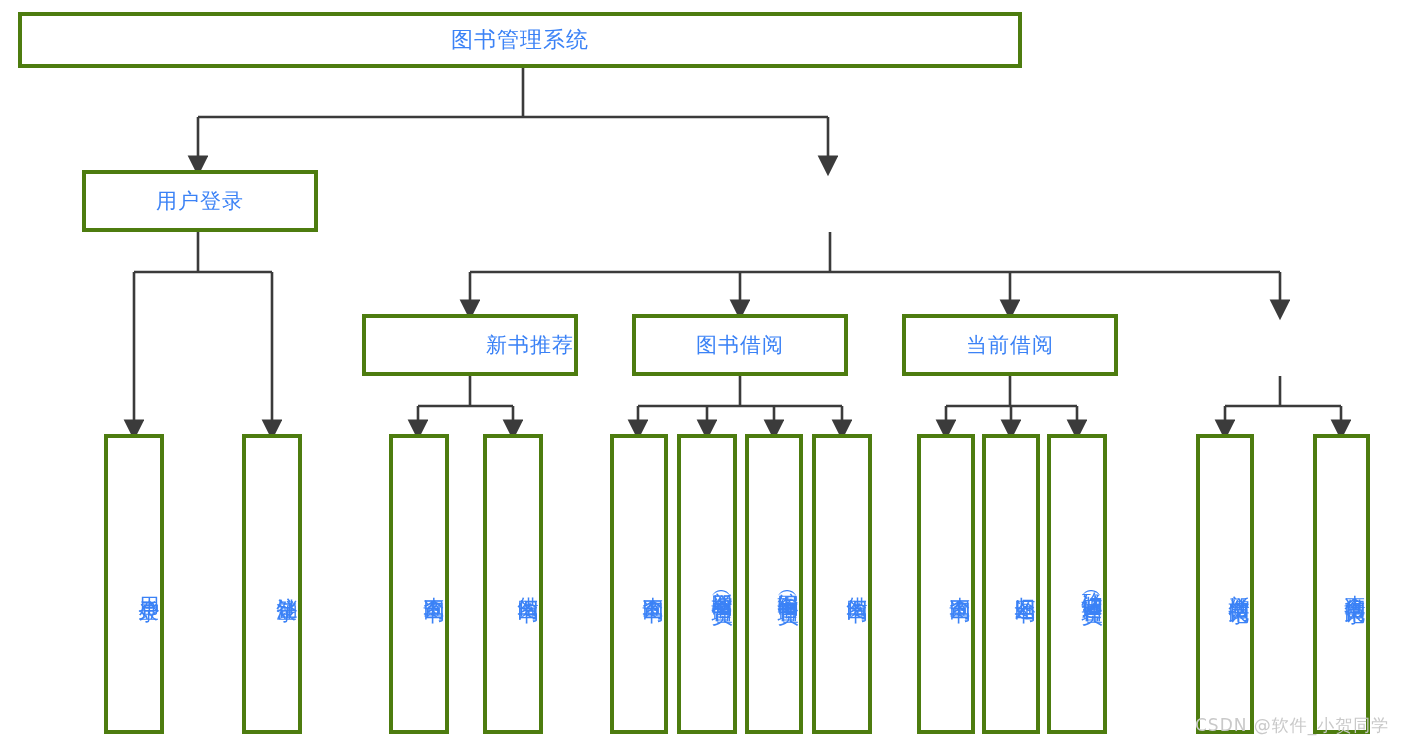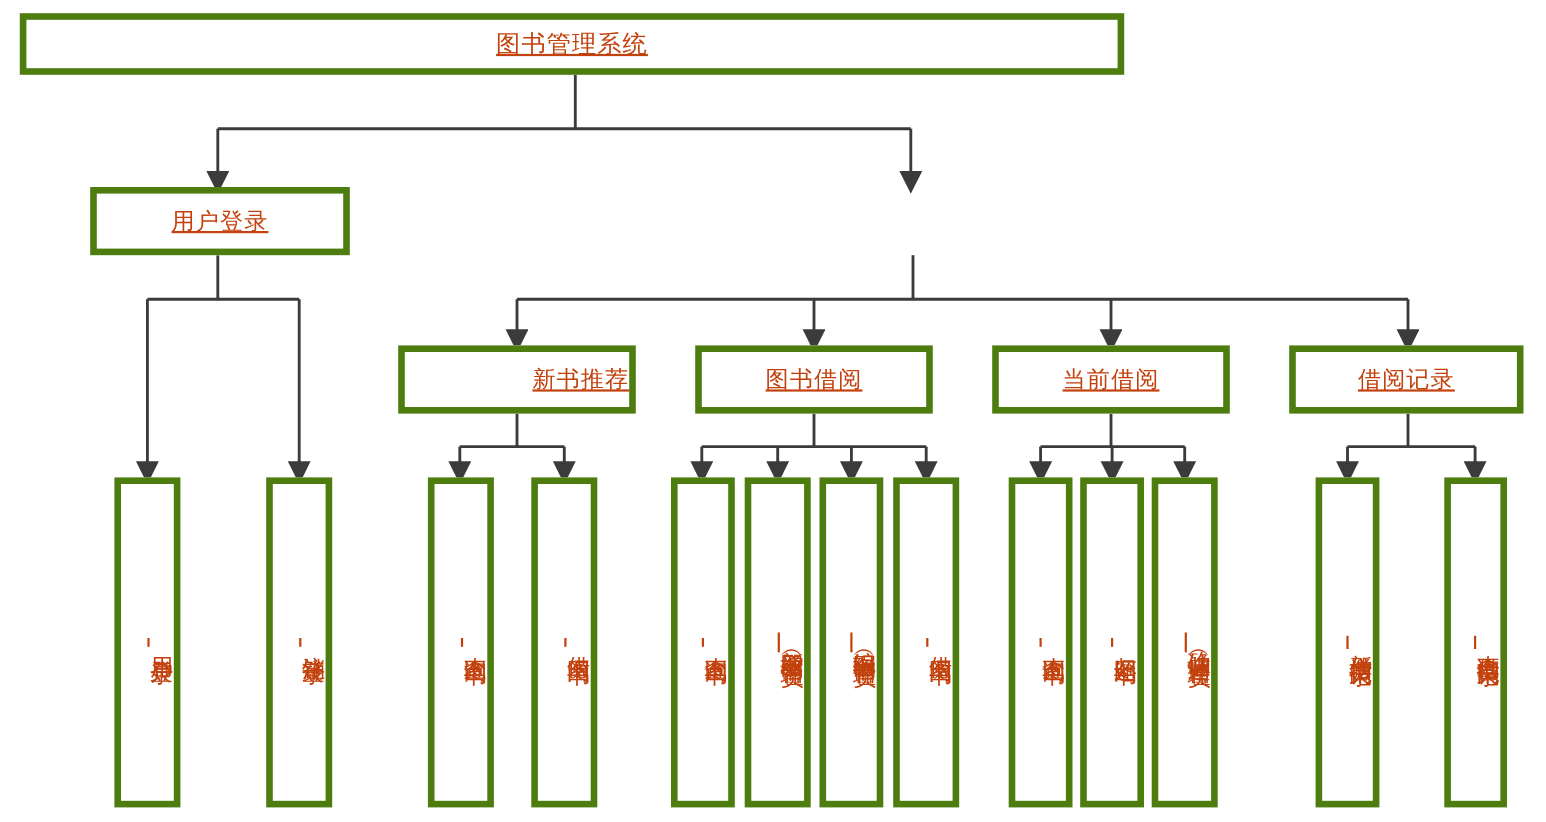--- a/index.html
+++ b/index.html
@@ -1,20 +1,20 @@
 <!DOCTYPE html>
 <html><head>
 <meta charset="utf-8">
 <style>
   html,body{margin:0;padding:0;background:#ffffff;}
   body{font-family:"DejaVu Sans","Liberation Sans",sans-serif;}
   #canvas{position:relative;width:1405px;height:747px;background:#ffffff;overflow:hidden;}
   svg.edges{position:absolute;left:0;top:0;width:1405px;height:747px;pointer-events:none;}
-  .node{position:absolute;box-sizing:border-box;border:6px solid #4d7c0f;background:#ffffff;
-        display:flex;align-items:center;justify-content:center;color:#c2410c;text-decoration:underline;}
+  .node{position:absolute;box-sizing:border-box;border:4px solid #4d7c0f;background:#ffffff;
+        display:flex;align-items:center;justify-content:center;color:#3b82f6;}
   .node.h{font-size:21px;letter-spacing:1px;}
   .node.v{writing-mode:vertical-rl;text-orientation:upright;font-size:21px;letter-spacing:2px;
           padding:8px 0;align-items:flex-start;justify-content:center;line-height:1.05;}
   .node.root{font-size:22px;}
   .watermark{position:absolute;color:#c9c9c9;font-size:17px;letter-spacing:1px;
              white-space:nowrap;user-select:none;}
 </style>
 </head>
 <body>
 
@@ -80,23 +80,20 @@
 
   <div class="node h" style="left:362px;top:314px;width:216px;height:62px;justify-content:flex-end;">
     <span>新书推荐</span>
   </div>
   <div class="node h" style="left:902px;top:314px;width:216px;height:62px;">
     <span>当前借阅</span>
   </div>
   <div class="node h" style="left:632px;top:314px;width:216px;height:62px;">
     <span>图书借阅</span>
   </div>
-  <div class="node h" style="left:1172px;top:314px;width:213px;height:62px;">
-    <span>借阅记录</span>
-  </div>
 
   <div class="node v" style="left:104px;top:434px;width:60px;height:300px;">
     <span>用户登录</span>
   </div>
   <div class="node v" style="left:242px;top:434px;width:60px;height:300px;">
     <span>注销登录</span>
   </div>
   <div class="node v" style="left:389px;top:434px;width:60px;height:300px;">
     <span>查询图书</span>
   </div>
@@ -124,14 +121,15 @@
   <div class="node v" style="left:1047px;top:434px;width:60px;height:300px;">
     <span>确认归还（管理员）</span>
   </div>
   <div class="node v" style="left:1196px;top:434px;width:58px;height:300px;">
     <span>新增借阅记录</span>
   </div>
   <div class="node v" style="left:1313px;top:434px;width:57px;height:300px;">
     <span>查询借阅记录</span>
   </div>
 
+  <div class="watermark" style="left:1195px;top:714px;">CSDN @软件_小贺同学</div>
 
 </div>
 
 </body></html>

